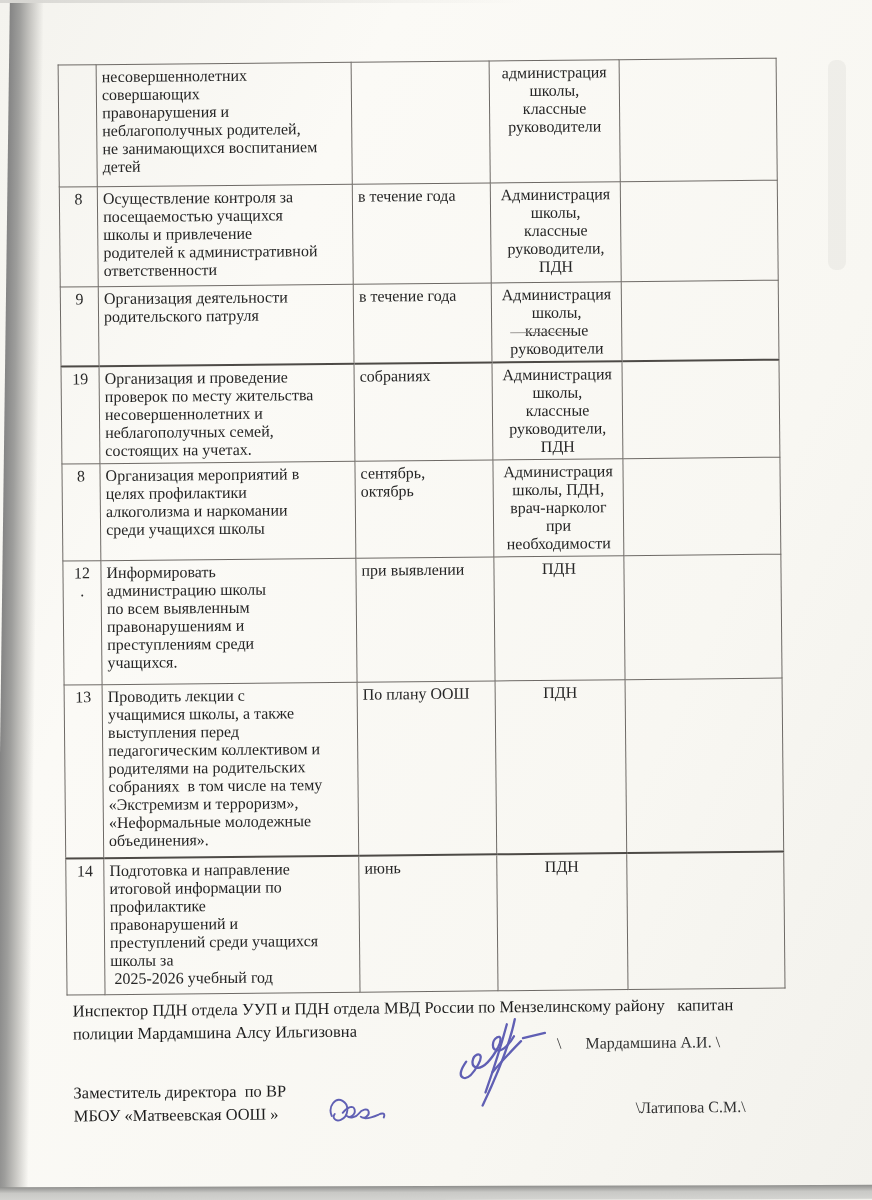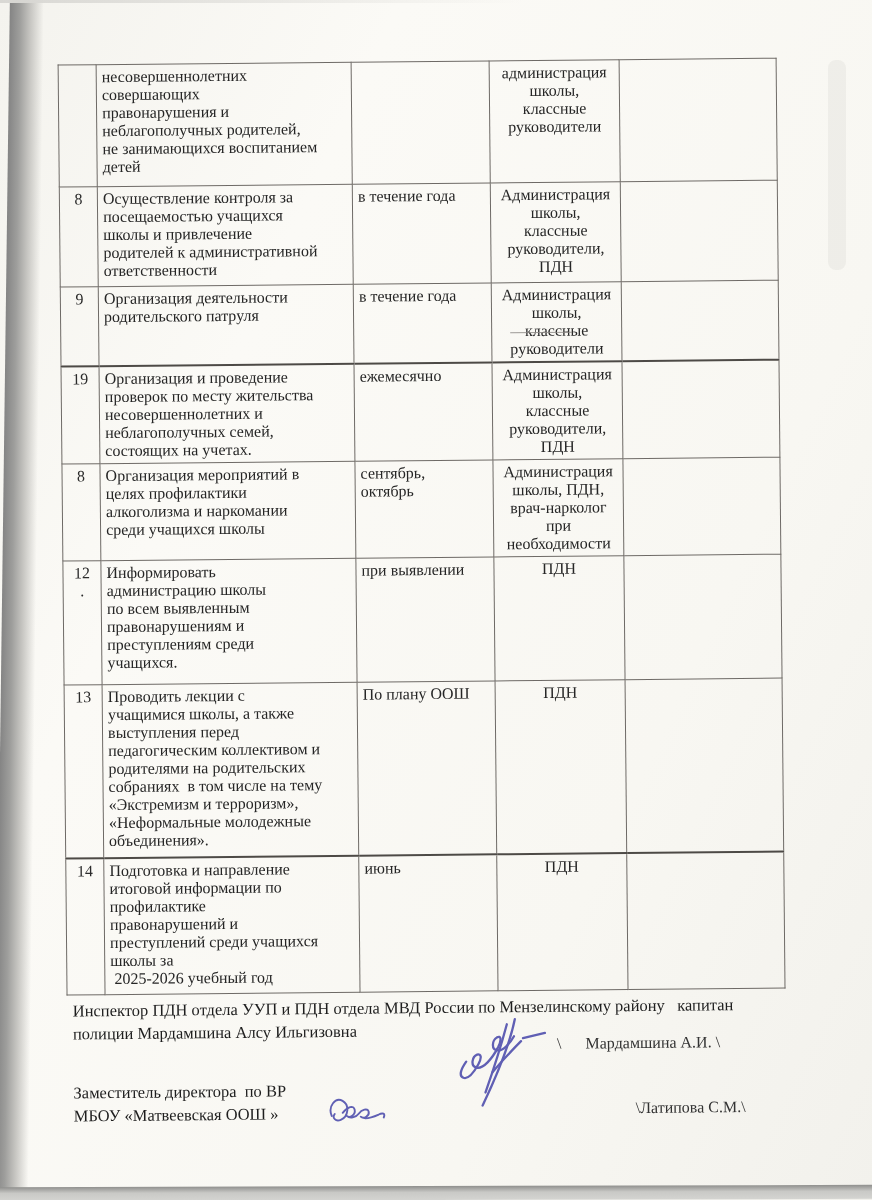--- a/index.html
+++ b/index.html
@@ -135,21 +135,21 @@
 руководители</td>
         <td class="note"></td>
       </tr>
       <tr class="r3 dark-top">
         <td class="num">19</td>
         <td class="act">Организация и проведение
 проверок по месту жительства
 несовершеннолетних и
 неблагополучных семей,
 состоящих на учетах.</td>
-        <td class="time">ежемесячно</td>
+        <td class="time">собраниях</td>
         <td class="resp">Администрация
 школы,
 классные
 руководители,
 ПДН</td>
         <td class="note"></td>
       </tr>
       <tr class="r4">
         <td class="num">8</td>
         <td class="act">Организация мероприятий в

